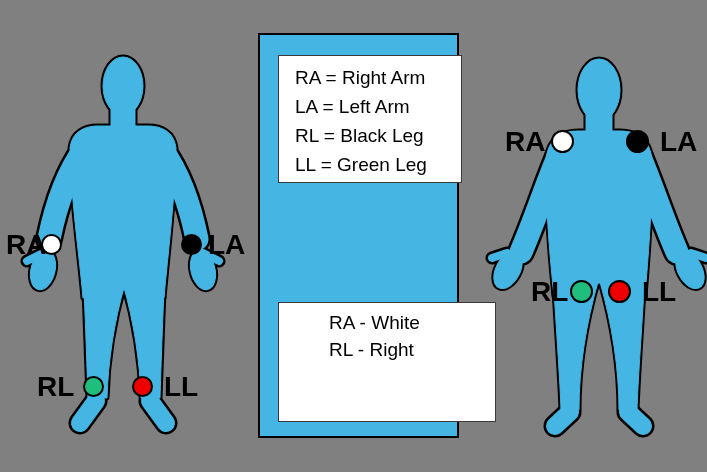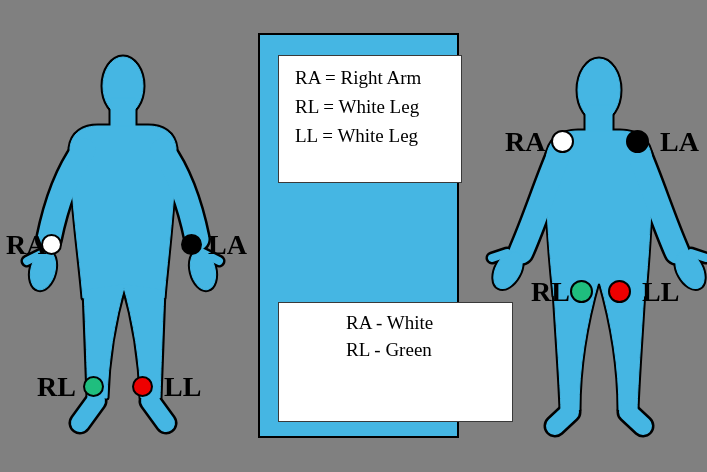--- a/index.html
+++ b/index.html
@@ -1,19 +1,19 @@
 <!DOCTYPE html>
 <html style="--bg: #808080; --body: #45B6E3; --panel: #45B6E3; --outline: #000000; --box: #FFFFFF; --ra: #FFFFFF; --la: #000000; --rl: #1FBE7E; --ll: #EE0000;"><head>
 <meta charset="utf-8">
 <style>
   html,body { margin:0; padding:0; }
   .canvas {
     position:relative; width:707px; height:472px;
     background:var(--bg); overflow:hidden;
-    font-family:Liberation Serif, serif;
+    font-family:Liberation Sans, sans-serif;
   }
   svg.bodies { position:absolute; left:0; top:0; }
 
   
   .outline ellipse, .outline rect, .outline path.solid {
     fill:var(--outline); stroke:var(--outline); stroke-width:5;
     stroke-linejoin:round;
   }
   .outline path.limb {
     fill:none; stroke:var(--outline);
@@ -39,21 +39,21 @@
   .panel {
     position:absolute; left:258px; top:33px; width:197px; height:401px;
     background:var(--panel); border:2px solid var(--outline);
   }
   .legend-box {
     position:absolute; width:166px; background:var(--box);
     border:1px solid #3a3a3a; color:var(--outline);
     font-size:19px; line-height:29px;
   }
   .legend-box.top    { left:278px; top:55px;  height:119px; padding:7px 0 0 16px; }
-  .legend-box.bottom { left:278px; top:302px; height:112px; padding:6px 0 0 67px; line-height:27px; }
+  .legend-box.bottom { left:278px; top:302px; height:112px; padding:6px 0 0 50px; line-height:27px; }
 
   
   .dot {
     position:absolute; border-radius:50%;
     border:2px solid var(--outline); box-sizing:content-box;
   }
   .dot.small { width:17px; height:17px; }
   .dot.big   { width:19px; height:19px; }
   .dot-ra { background:var(--ra); }
   .dot-la { background:var(--la); }
@@ -137,27 +137,28 @@
         <path class="limb foot" d="M570,412 L555,426"></path>
         <path class="limb foot" d="M628,412 L643,426"></path>
       </g>
     </g>
   </svg>
 
   <div class="panel"></div>
 
   <div class="legend-box top">
     <div>RA = Right Arm</div>
-    <div>RL = White Leg</div>
-    <div>LL = White Leg</div>
+    <div>LA = Left Arm</div>
+    <div>RL = Black Leg</div>
+    <div>LL = Green Leg</div>
   </div>
 
   <div class="legend-box bottom">
     <div>RA - White</div>
-    <div>RL - Green</div>
+    <div>RL - Right</div>
   </div>
 
   <div class="dot small dot-ra" style="left:41px;  top:234px;"></div>
   <div class="dot small dot-la" style="left:181px; top:234px;"></div>
   <div class="dot small dot-rl" style="left:83px;  top:376px;"></div>
   <div class="dot small dot-ll" style="left:132px; top:376px;"></div>
 
   <div class="dot big dot-ra" style="left:551px; top:130px;"></div>
   <div class="dot big dot-la" style="left:626px; top:130px;"></div>
   <div class="dot big dot-rl" style="left:570px; top:280px;"></div>

